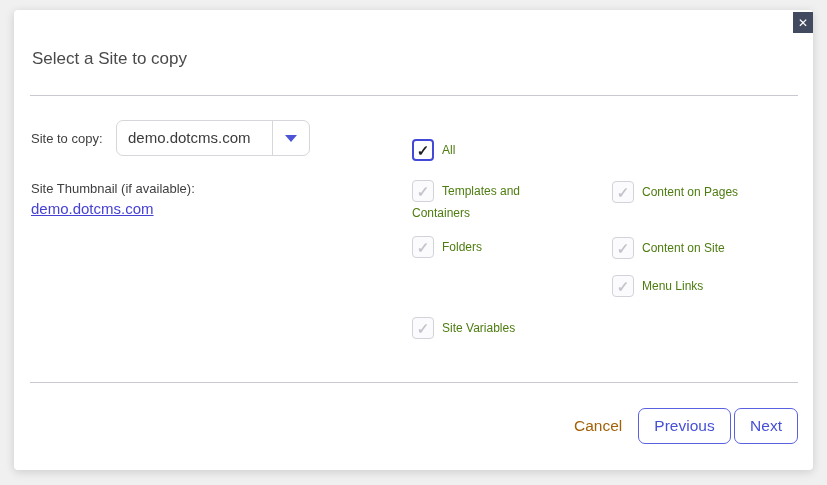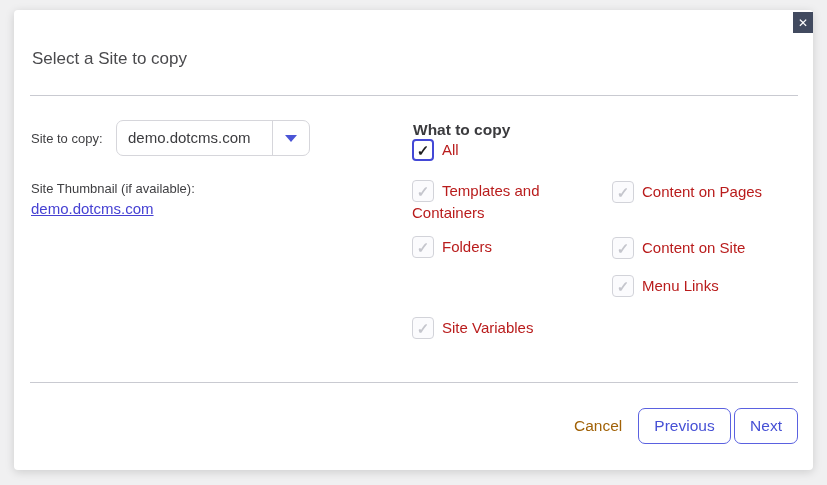--- a/index.html
+++ b/index.html
@@ -118,22 +118,22 @@
   }
   .chk.enabled .mark { color: #1e1e1e; font-weight: 700; }
   .chk.disabled {
     border: 1.5px solid #d2d3d9;
     background: #fbfbfd;
   }
   .chk.disabled .mark { color: #c5c6cd; font-weight: 600; }
   .opt-label {
     display: inline;
     margin-left: 8px;
-    font-size: 15px;
-    color: #b91c1c;
+    font-size: 12px;
+    color: #4d7c0f;
     line-height: 22px;
     vertical-align: top;
   }
   .opt-all        { left: 398px; top: 129px; }
   .opt-templates  { left: 398px; top: 170px; width: 162px; }
   .opt-folders    { left: 398px; top: 226px; }
   .opt-sitevars   { left: 398px; top: 307px; }
   .opt-cpages     { left: 598px; top: 171px; }
   .opt-csite      { left: 598px; top: 227px; }
   .opt-menulinks  { left: 598px; top: 265px; }
@@ -182,21 +182,20 @@
   <div class="dropdown">
     <div class="dd-value">demo.dotcms.com</div>
     <div class="dd-caret">
       <span class="caret-shape"></span>
     </div>
   </div>
 
   <div class="label thumb-label">Site Thumbnail (if available):</div>
   <a class="thumb-link">demo.dotcms.com</a>
 
-  <div class="wtc-heading">What to copy</div>
 
   <div class="opt opt-all">
     <span class="chk enabled">
         <span class="mark">✓</span>
       </span><span class="opt-label">All</span>
   </div>
 
   <div class="opt opt-templates">
     <span class="chk disabled">
         <span class="mark">✓</span>

